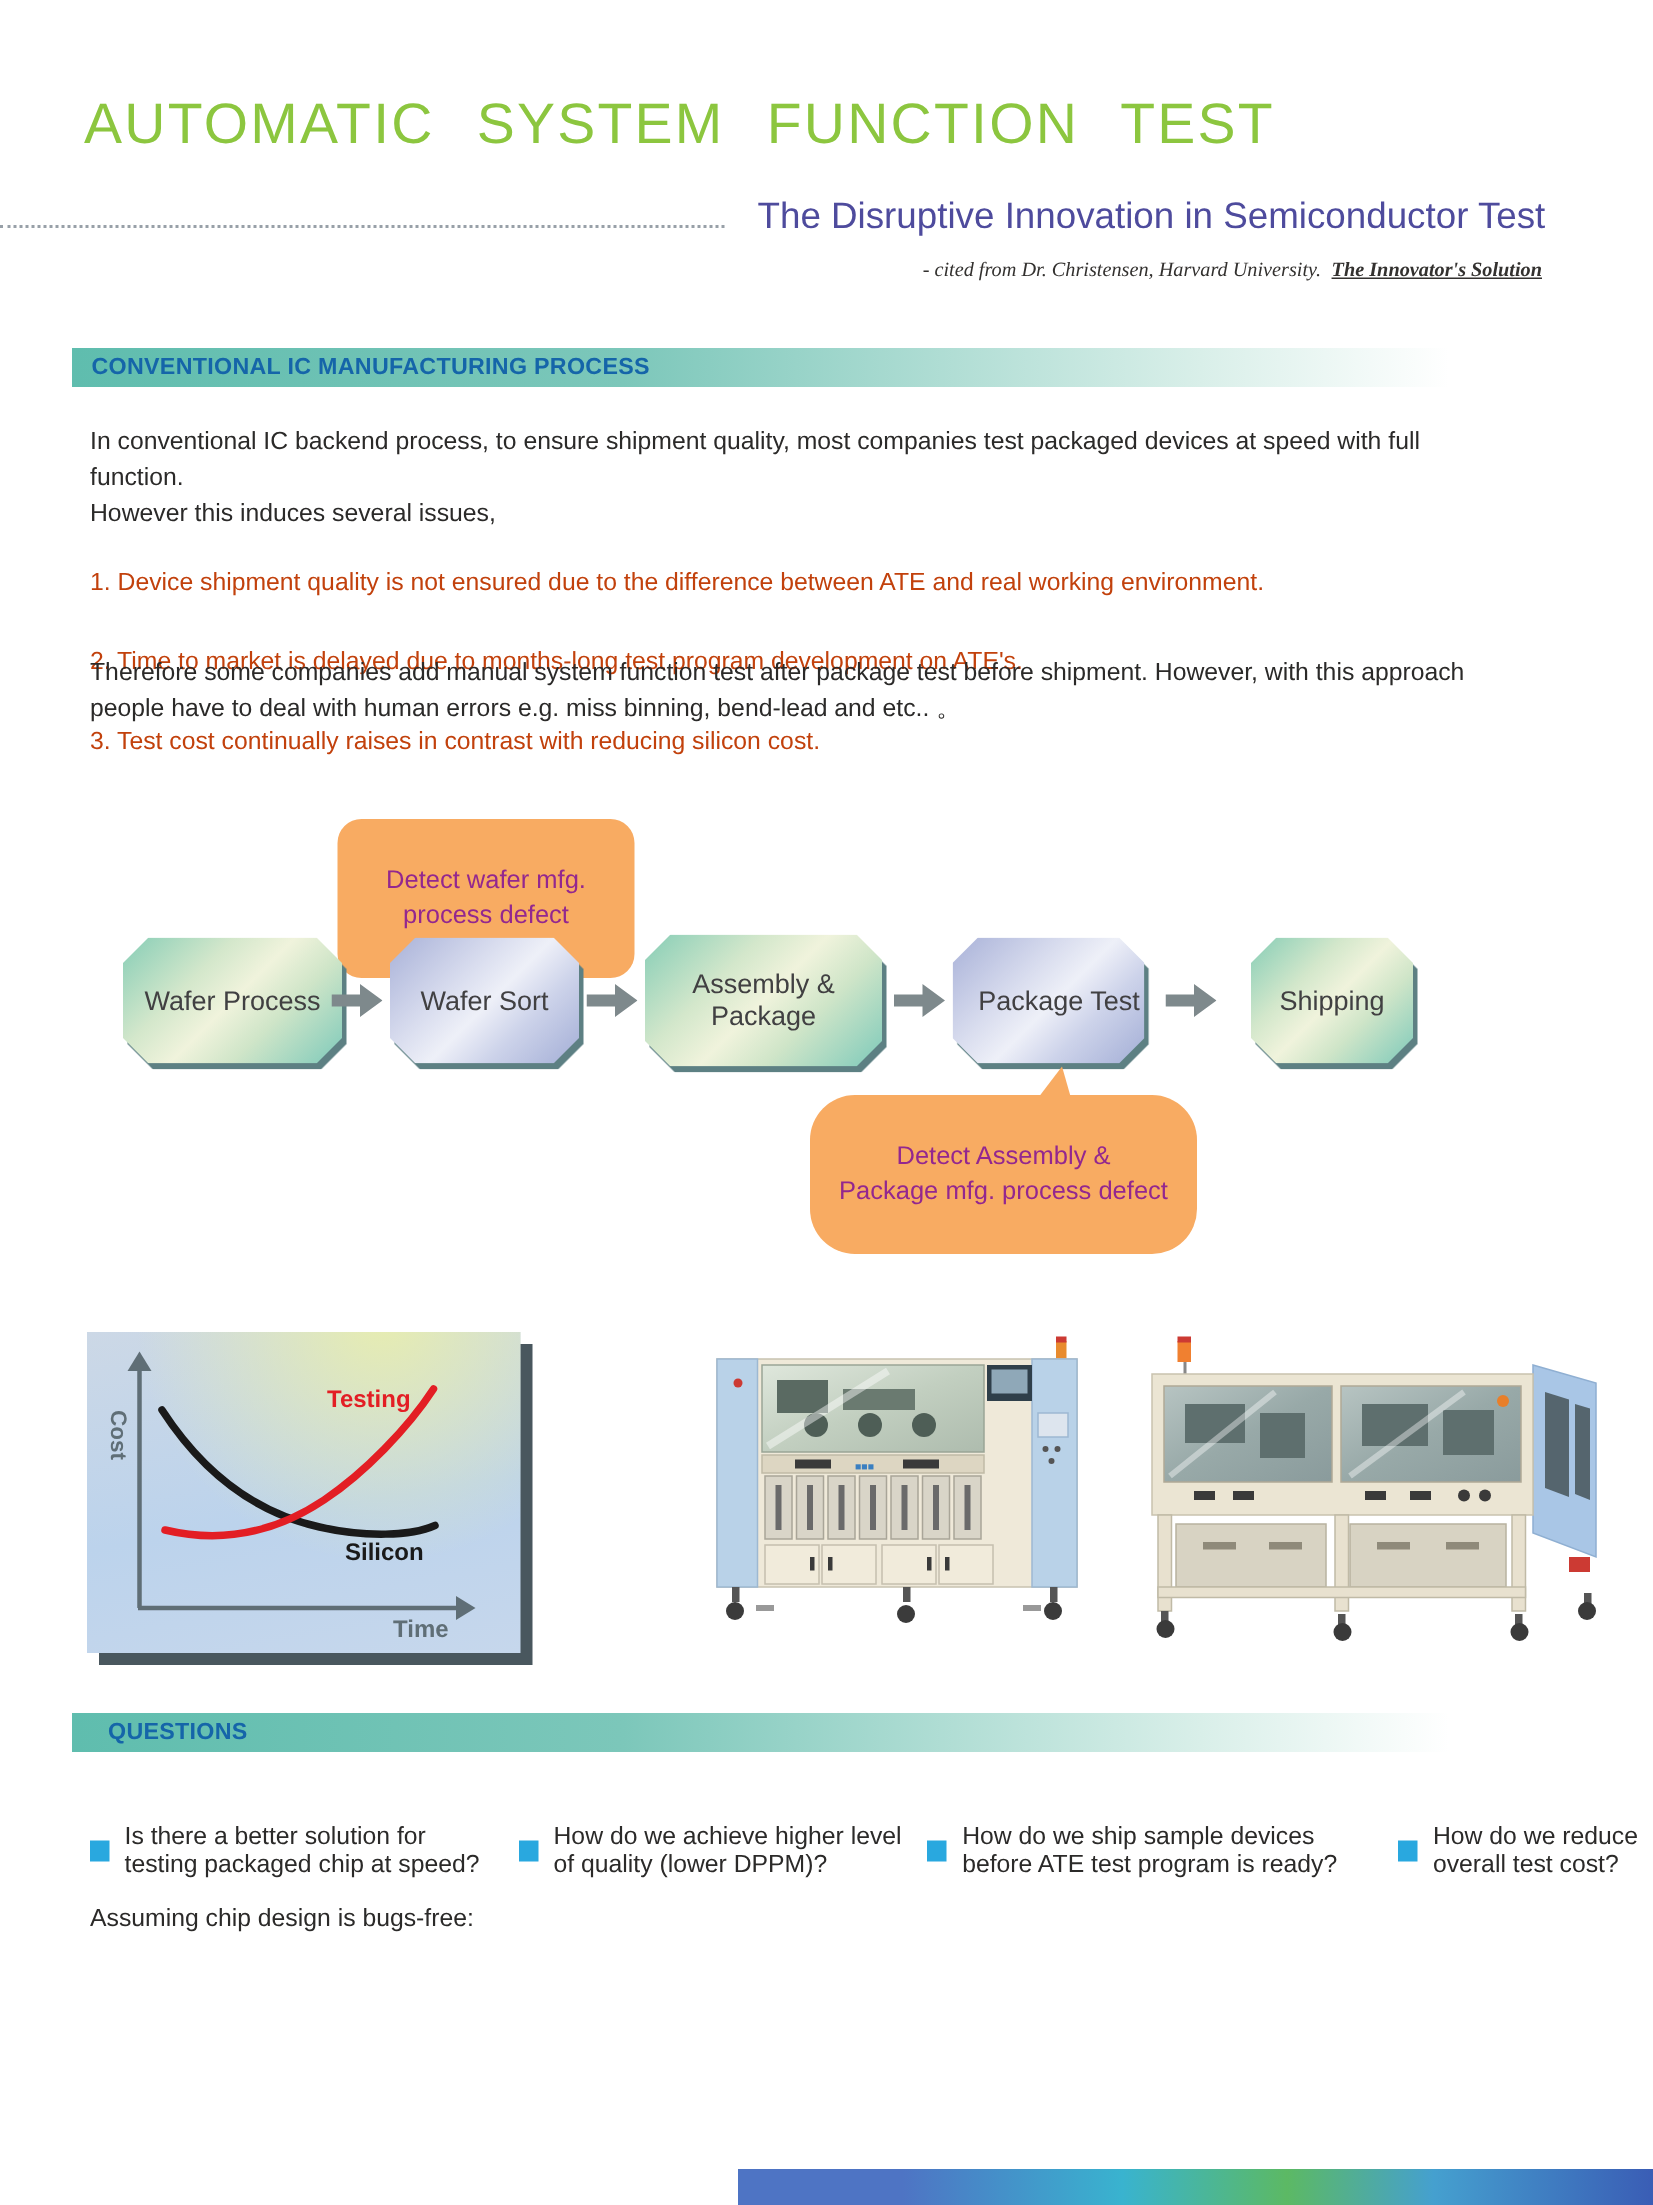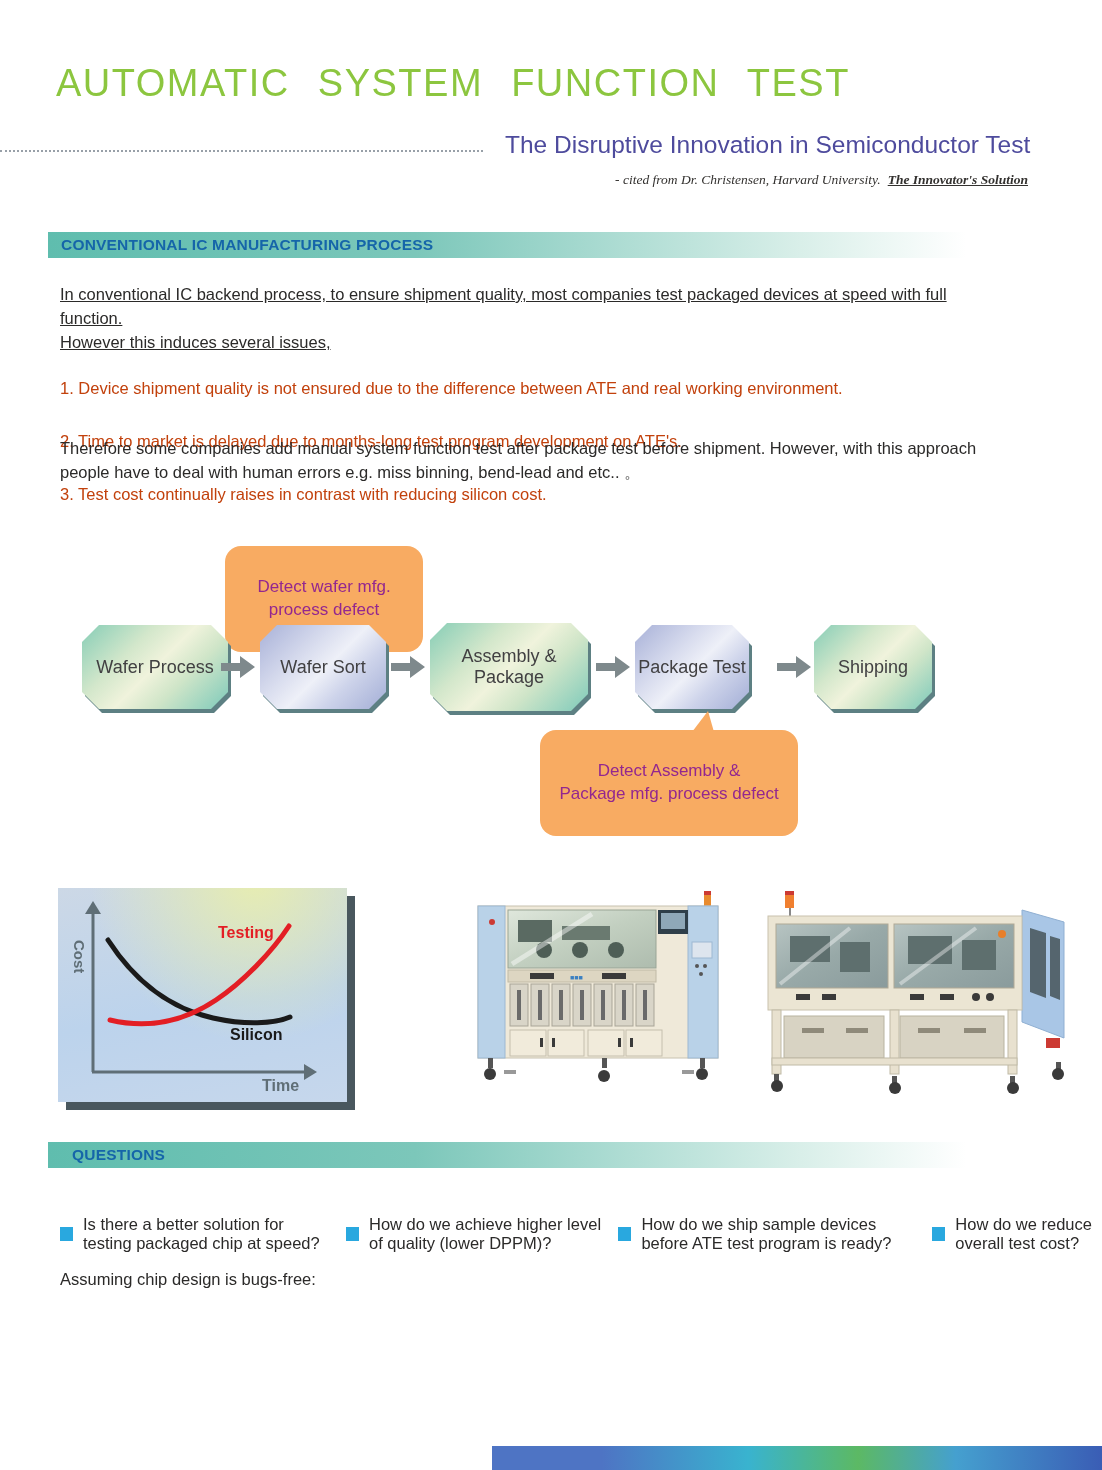--- a/index.html
+++ b/index.html
@@ -18,32 +18,32 @@
   #citation .cite-link{text-decoration:underline;margin-left:7px;font-weight:600;cursor:pointer;}
 
   
   .secbar{left:48px;width:918px;height:26px;box-sizing:border-box;padding-left:13px;
     background:linear-gradient(90deg,#5fbdae 0%,#7cc7ba 40%,#d9efe9 82%,#ffffff 100%);
     color:#1565a9;font-weight:700;font-size:15.5px;line-height:26px;letter-spacing:.2px;}
   #secbar1{top:232px;}
   #secbar2{top:1142px;padding-left:24px;}
 
   .body-text{font-size:16.5px;line-height:1.45;color:#2b2a29;}
-  #para1{left:60px;top:283px;width:930px;text-decoration:underline;}
+  #para1{left:60px;top:283px;width:930px;}
   #issues{left:60px;top:349px;width:930px;color:#c2410c;font-size:16.5px;line-height:1.6;}
   #para2{left:60px;top:437px;width:930px;}
 
   
   #diagram{left:0;top:540px;width:1102px;height:270px;}
   .callout{position:absolute;background:#f8ab62;border-radius:16px;color:#93278f;
     font-size:17px;text-align:center;line-height:1.35;padding:7px 10px;box-sizing:border-box;}
   #callout-top{left:225px;top:6px;width:198px;}
   #callout-top .tail{position:absolute;left:142px;bottom:-19px;width:0;height:0;
     border-top:21px solid #f8ab62;border-left:6px solid transparent;border-right:16px solid transparent;}
-  #callout-bottom{left:540px;top:190px;width:258px;}
+  #callout-bottom{left:540px;top:190px;width:258px;border-radius:30px;}
   #callout-bottom .tail{position:absolute;left:152px;top:-19px;width:0;height:0;
     border-bottom:21px solid #f8ab62;border-left:16px solid transparent;border-right:6px solid transparent;}
 
   .fbox-wrap{position:absolute;filter:drop-shadow(3px 4px 0 #5d8083);}
   .fbox{clip-path:polygon(17px 0,calc(100% - 17px) 0,100% 17px,100% calc(100% - 17px),
         calc(100% - 17px) 100%,17px 100%,0 calc(100% - 17px),0 17px);
     display:flex;align-items:center;justify-content:center;text-align:center;
     font-size:18px;color:#414042;}
   .fbox.green{background:linear-gradient(135deg,#86cdb6 0%,#d3e7cb 32%,#f0f3dc 50%,#cfe5c8 68%,#7ecaba 100%);}
   .fbox.blue{background:linear-gradient(135deg,#a8b1d8 0%,#d8dcee 35%,#eef0f8 52%,#cdd3ea 70%,#a3aed6 100%);}
@@ -113,27 +113,27 @@
     <path d="M0 7 h19 v-7 l15 11 -15 11 v-7 H0 z" fill="#7e898c"></path>
   </svg>
   <div class="fbox-wrap" style="left:430px;top:83px;">
     <div class="fbox green preline" style="width:158px;height:88px;">Assembly &amp;
 Package</div>
   </div>
   <svg class="farrow" style="left:596px;top:116px;" viewBox="0 0 34 22">
     <path d="M0 7 h19 v-7 l15 11 -15 11 v-7 H0 z" fill="#7e898c"></path>
   </svg>
   <div class="fbox-wrap" style="left:635px;top:85px;">
-    <div class="fbox blue preline" style="width:114px;height:84px;">Package Test</div>
+    <div class="fbox blue preline" style="width:114px;height:84px;padding-left:14px;">Package Test</div>
   </div>
   <svg class="farrow" style="left:777px;top:116px;" viewBox="0 0 34 22">
     <path d="M0 7 h19 v-7 l15 11 -15 11 v-7 H0 z" fill="#7e898c"></path>
   </svg>
   <div class="fbox-wrap" style="left:814px;top:85px;">
-    <div class="fbox green preline" style="width:118px;height:84px;">Shipping</div>
+    <div class="fbox green preline" style="width:108px;height:84px;margin-left:20px;">Shipping</div>
   </div>
 
   <div class="callout preline" id="callout-bottom">
     <span class="preline">Detect Assembly &amp;
 Package mfg. process defect</span>
     <div class="tail"></div>
   </div>
 </div>
 
 <div class="abs" id="chart">

